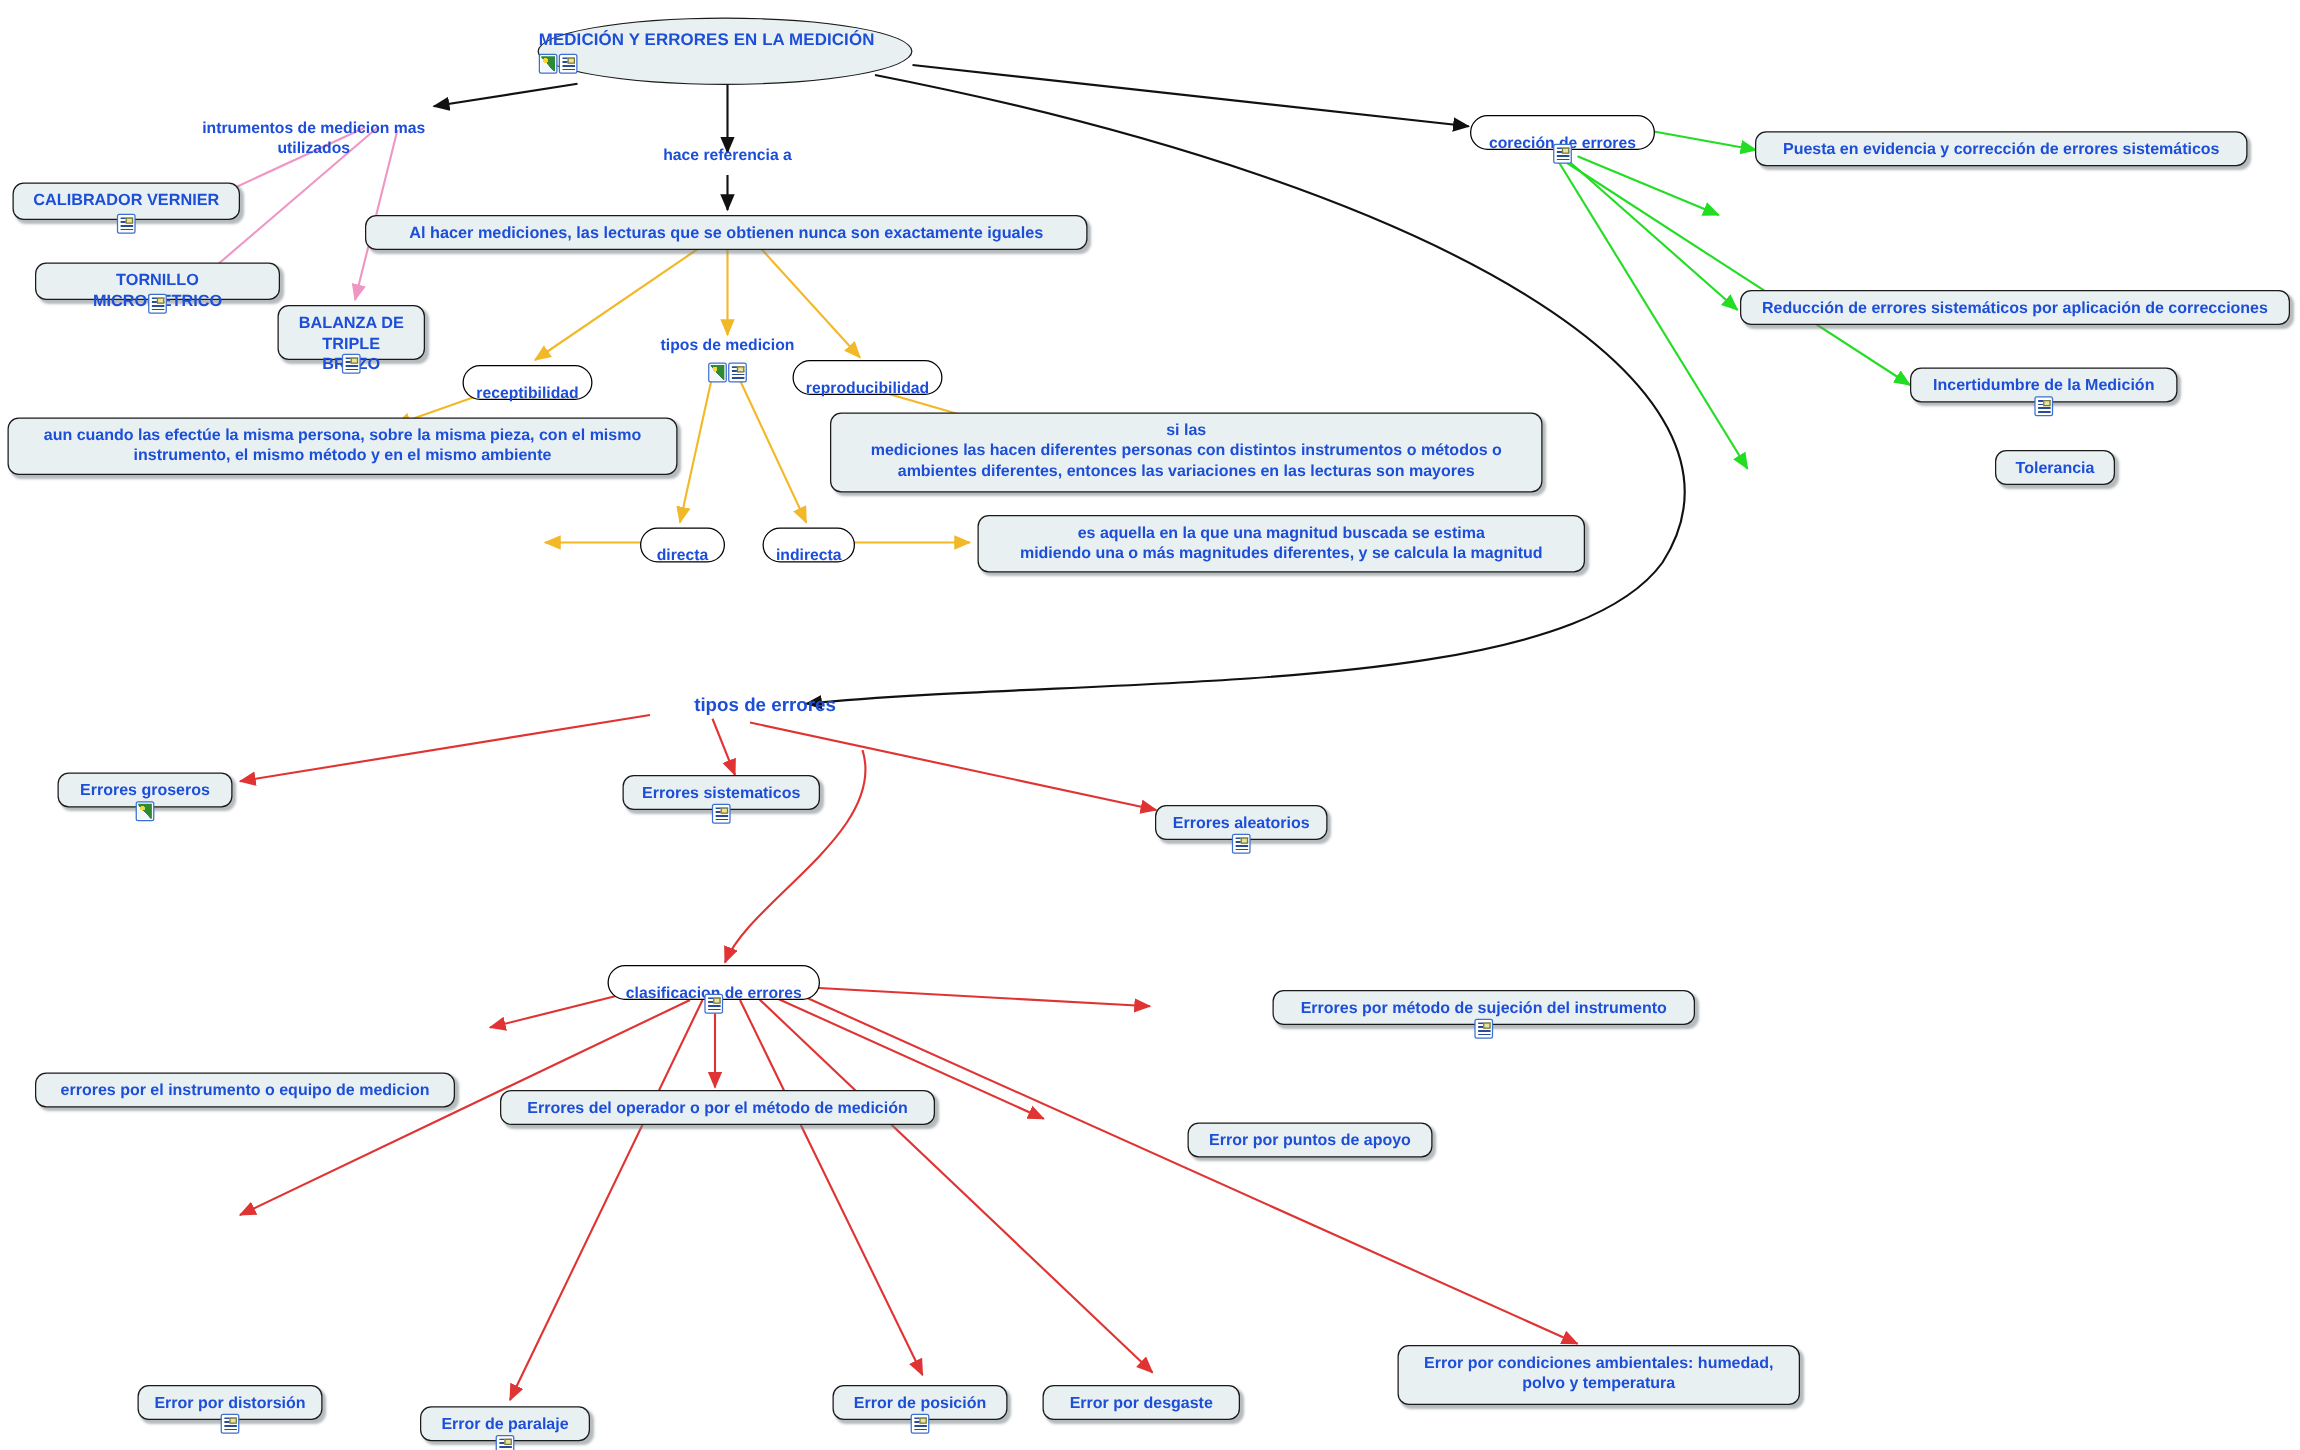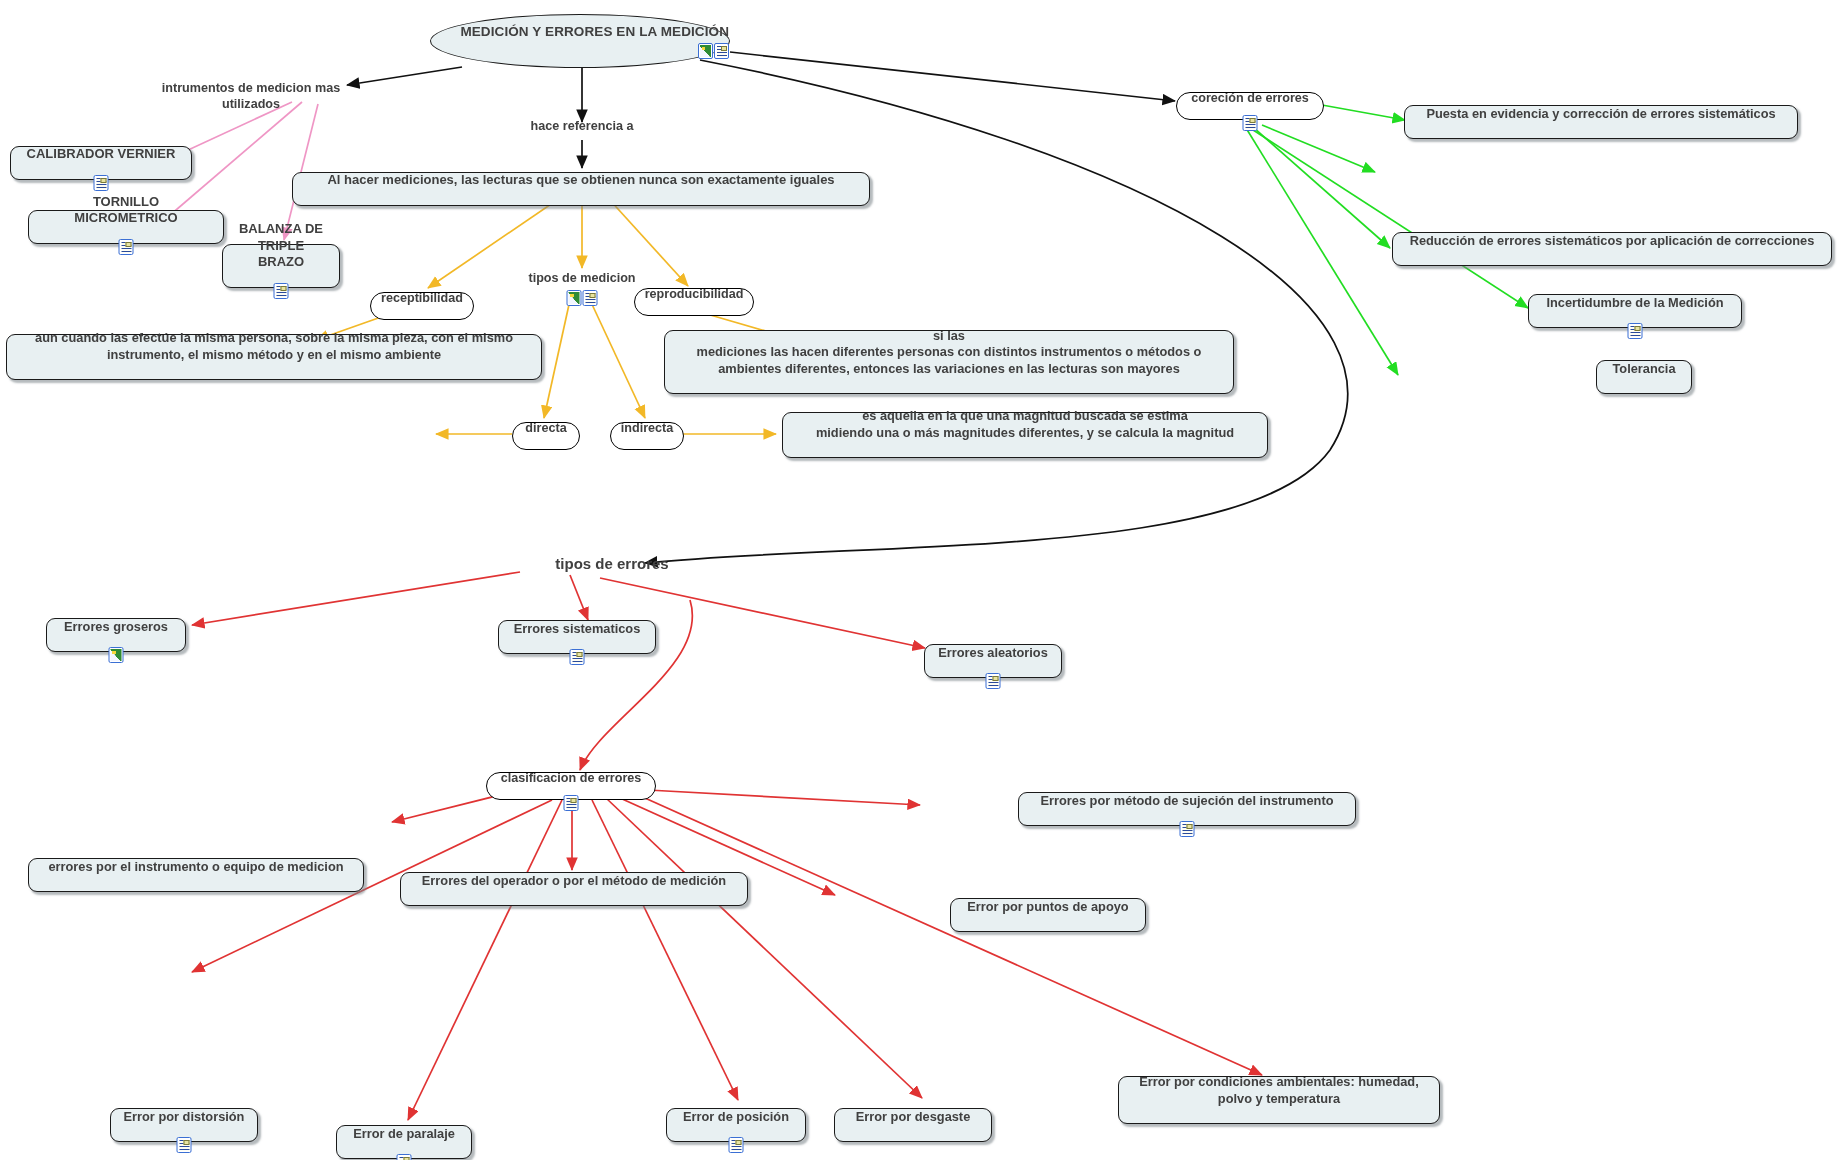--- a/index.html
+++ b/index.html
@@ -7,35 +7,35 @@
          font-family:"Liberation Sans", sans-serif; }
 
   #canvas { position:absolute; inset:0; width:1840px; height:1160px; }
   #edges  { position:absolute; inset:0; width:1840px; height:1160px; z-index:1; pointer-events:none; }
   #nodes  { position:absolute; inset:0; width:1840px; height:1160px; z-index:2; }
 
   
   .node {
     position:absolute;
     box-sizing:border-box;
-    display:flex; align-items:flex-end; justify-content:center;
+    display:flex; align-items:flex-start; justify-content:center;
     text-align:center;
     font-weight:bold;
-    color:#404040;
+    color:#1d4ed8;
     line-height:1.28;
     white-space:pre-line;
   }
 
   
   .box {
     background:#e8f0f2;
     border:1.3px solid #1a1a1a;
     border-radius:9px;
     box-shadow:2.5px 2.5px 2px rgba(120,130,135,.55);
-    padding:16px 11px;
+    padding:5px 11px;
   }
 
   
   .pill {
     background:#ffffff;
     border:1.4px solid #000;
     border-radius:16px;
     padding:13px 11px;
   }
 

